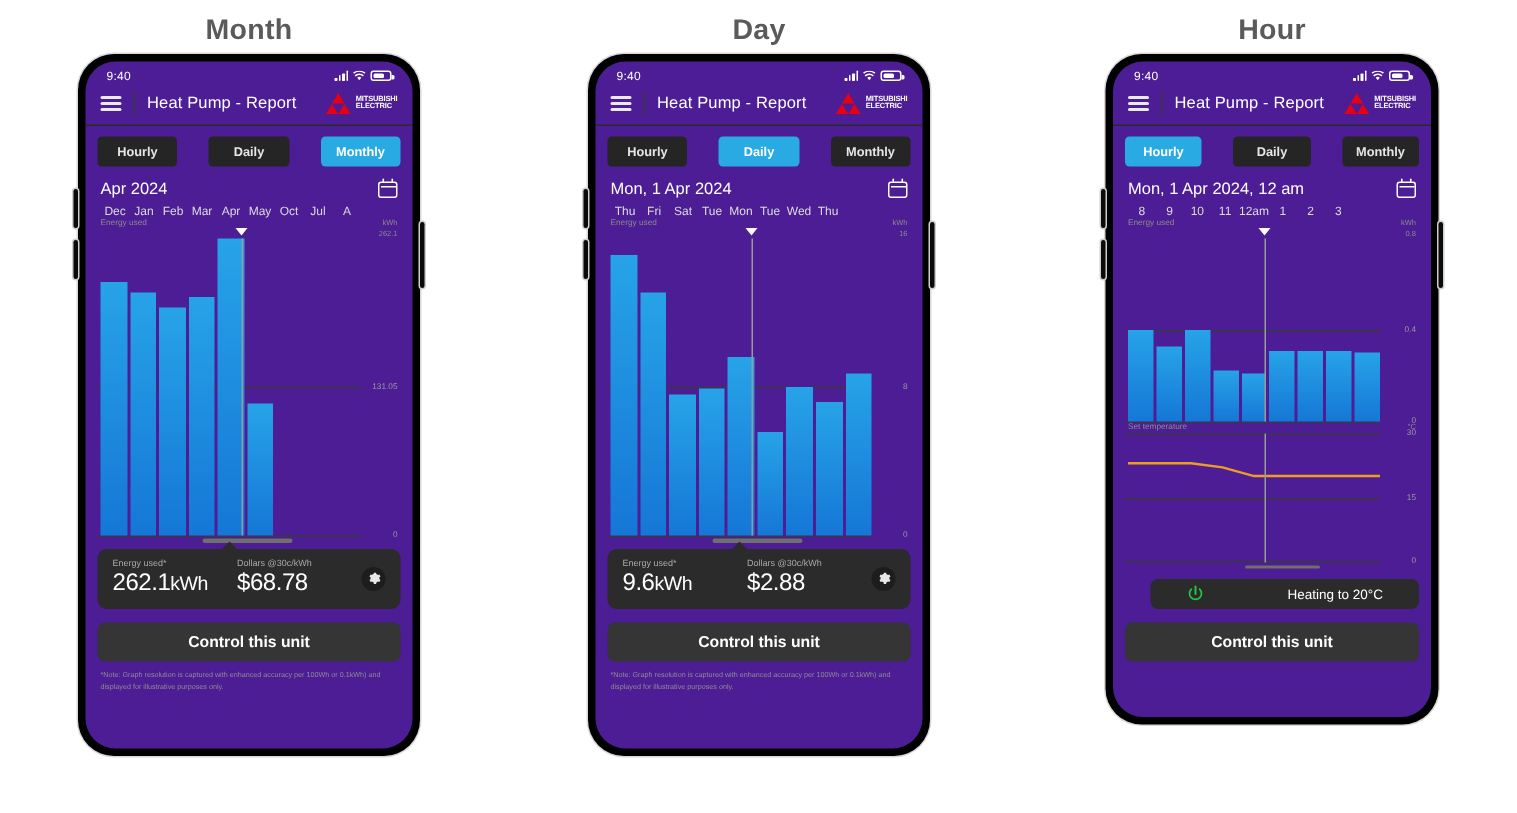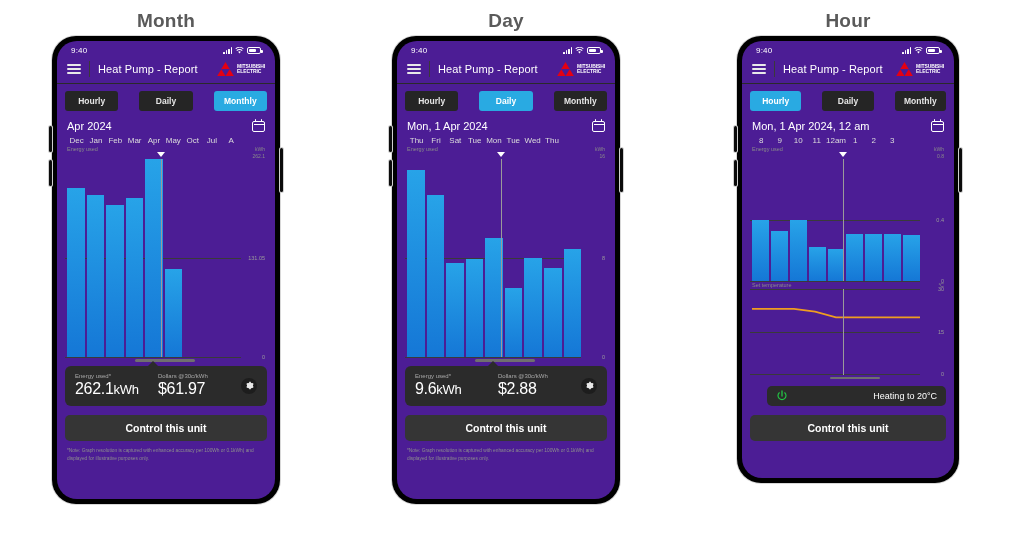--- a/index.html
+++ b/index.html
@@ -105,21 +105,21 @@
     padding: 3px 10px 4px 10px;
   }
   .date-label { color: #ffffff; font-size: 11px; }
   .cal-icon { width: 13px; height: 13px; position: relative; cursor: pointer; }
   .cal-icon .body { position:absolute; inset: 2px 0 0 0; border: 1.2px solid #fff; border-radius: 2px; }
   .cal-icon .bar { position:absolute; left: 1.5px; right: 1.5px; top: 4.5px; height: 1.2px; background: #fff; }
   .cal-icon .peg { position:absolute; top: 0; width: 1.4px; height: 3px; background: #fff; border-radius: 1px; }
 
   
   .chart-wrap { position: relative; padding: 0 8px; }
-  .xaxis { display: flex; padding: 0 2px; }
+  .xaxis { display: flex; padding: 0 2px; justify-content: flex-end; }
   .xaxis span {
     flex: 1; text-align: center;
     color: #dcdcdc; font-size: 8px;
   }
   .chart-meta {
     display: flex; justify-content: space-between; align-items: flex-start;
     padding: 1px 2px 0 2px;
   }
   .chart-meta .lbl { color: #8a8a8a; font-size: 5.5px; }
   .chart-meta .unit { color: #8a8a8a; font-size: 5px; text-align: right; line-height: 1.3; }
@@ -172,21 +172,21 @@
   .metric .val { color: #ffffff; font-size: 16px; letter-spacing: -.3px; }
   .metric .val .u { font-size: 13px; }
   .gear {
     width: 16px; height: 16px; border-radius: 50%;
     background: #1d1d1d; display: flex; align-items: center; justify-content: center;
     cursor: pointer; flex: 0 0 auto;
   }
   .statusrow {
     margin: 4px 8px 0 25px;
     background: #2b2b2b; border-radius: 5px;
-    padding: 4px 9px;
+    padding: 4px 24px;
     display: flex; align-items: center; justify-content: space-between;
   }
   .power-icon { width: 12px; height: 12px; }
   .status-text { color: #ffffff; font-size: 9px; }
 
   .control-btn {
     margin: 9px 8px 0 8px;
     background: #353535; border-radius: 5px;
     text-align: center; padding: 7px 0;
     color: #ffffff; font-size: 10.5px; font-weight: bold;
@@ -305,21 +305,21 @@
           </div>
           <div class="summary-outer">
             <div class="caret-up" style="left: 91px;"></div>
             <div class="summary">
               <div class="metric">
                 <div class="cap">Energy used*</div>
                 <div class="val"><span>262.1</span><span class="u">kWh</span></div>
               </div>
               <div class="metric">
                 <div class="cap">Dollars @30c/kWh</div>
-                <div class="val">$61.97</div>
+                <div class="val">$68.78</div>
               </div>
               <div class="gear">
                 <svg viewBox="0 0 24 24" width="9" height="9">
                   <path d="M12 8a4 4 0 100 8 4 4 0 000-8zm9.3 4c0-.6-.1-1.2-.2-1.7l2-1.5-2-3.5-2.4 1a7.7 7.7 0 00-3-1.7L15.3 2h-4l-.4 2.6c-1.1.3-2.1.9-3 1.7l-2.4-1-2 3.5 2 1.5a8 8 0 000 3.4l-2 1.5 2 3.5 2.4-1c.9.8 1.9 1.4 3 1.7l.4 2.6h4l.4-2.6c1.1-.3 2.1-.9 3-1.7l2.4 1 2-3.5-2-1.5c.1-.5.2-1.1.2-1.7z" fill="#e8e8e8"></path>
                 </svg>
               </div>
             </div>
           </div>
           <div class="control-btn">Control this unit</div>
           <div class="footnote">*Note: Graph resolution is captured with enhanced accuracy per 100Wh or 0.1kWh) and displayed for illustrative purposes only.</div>

